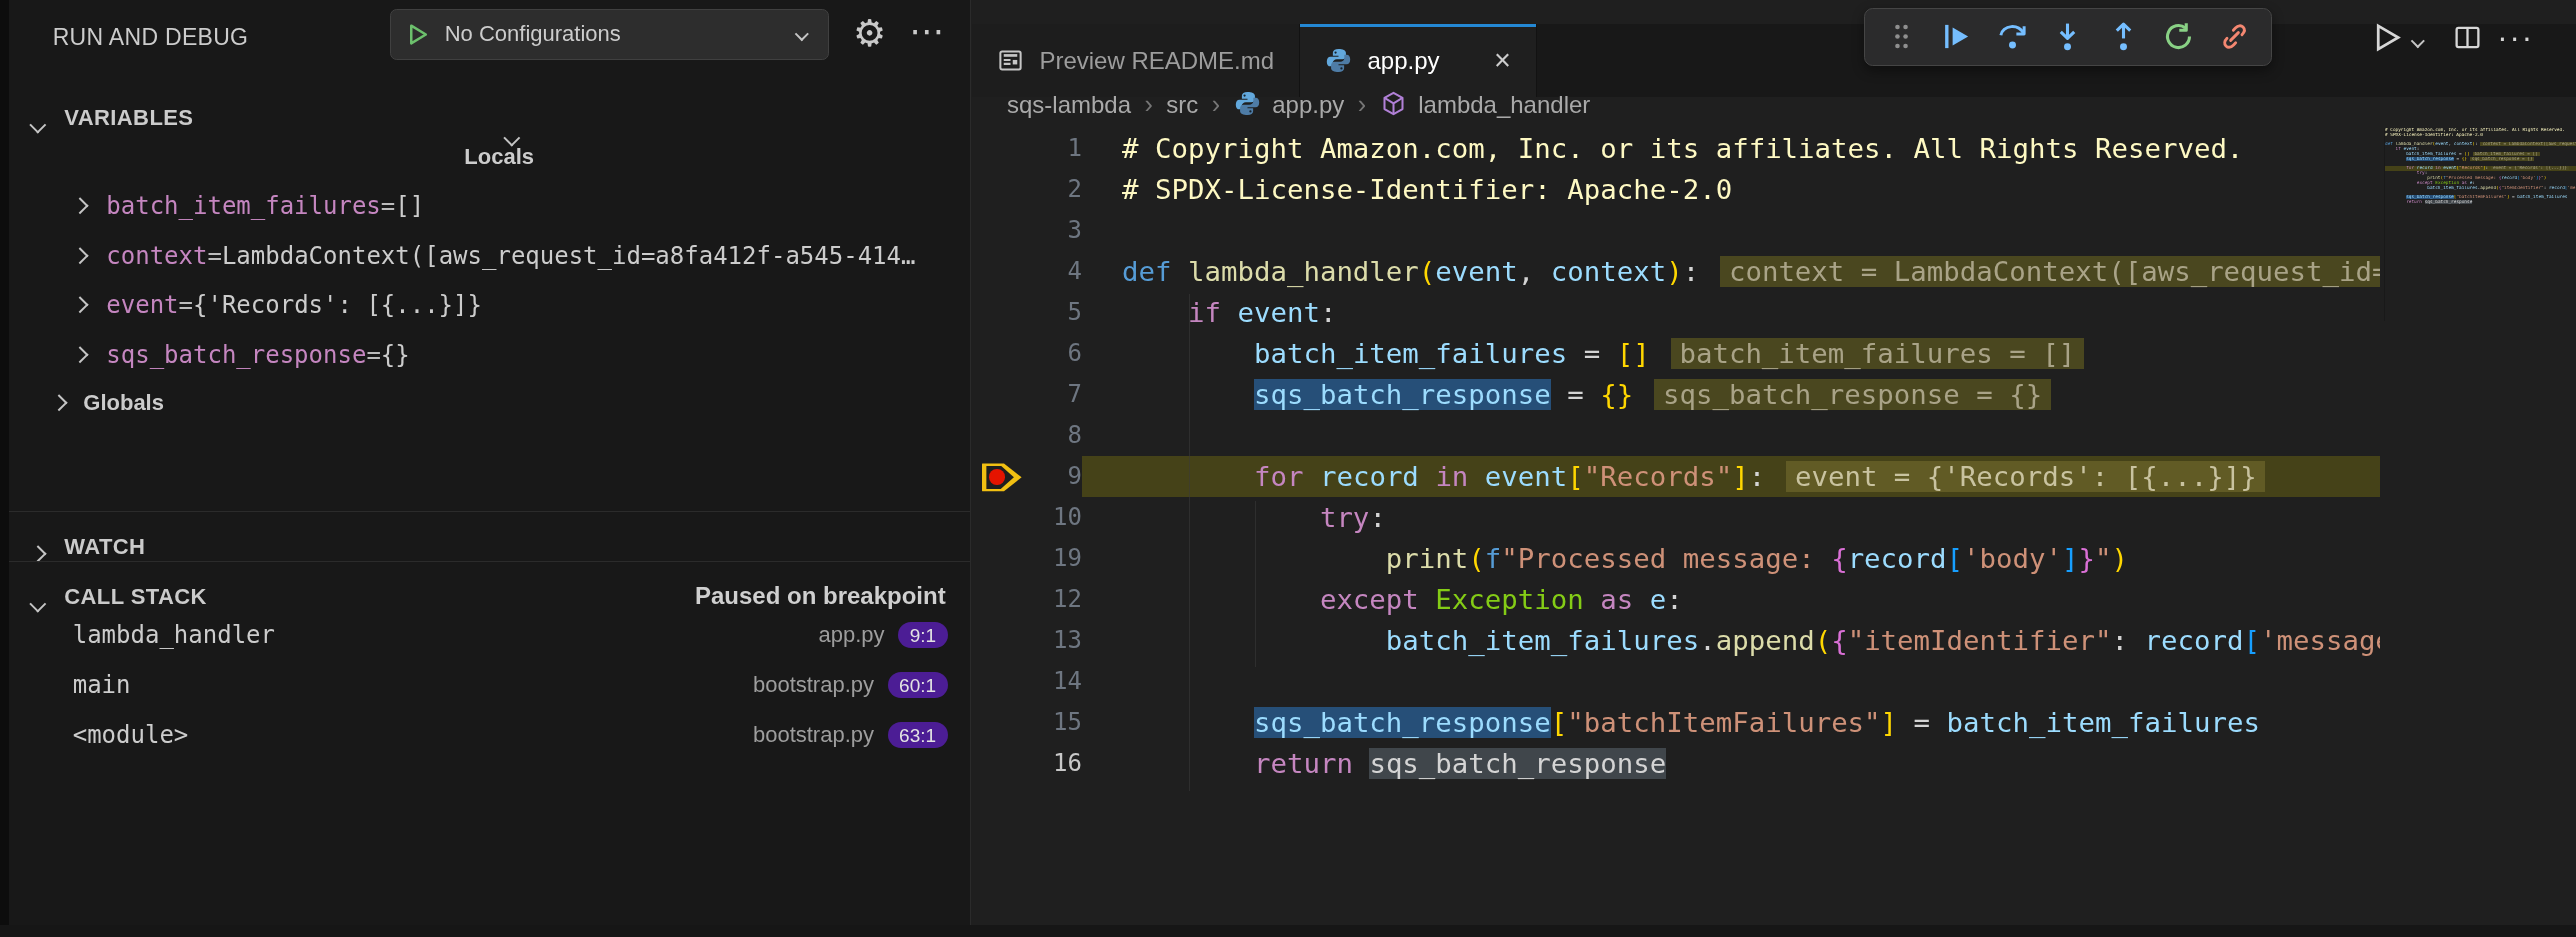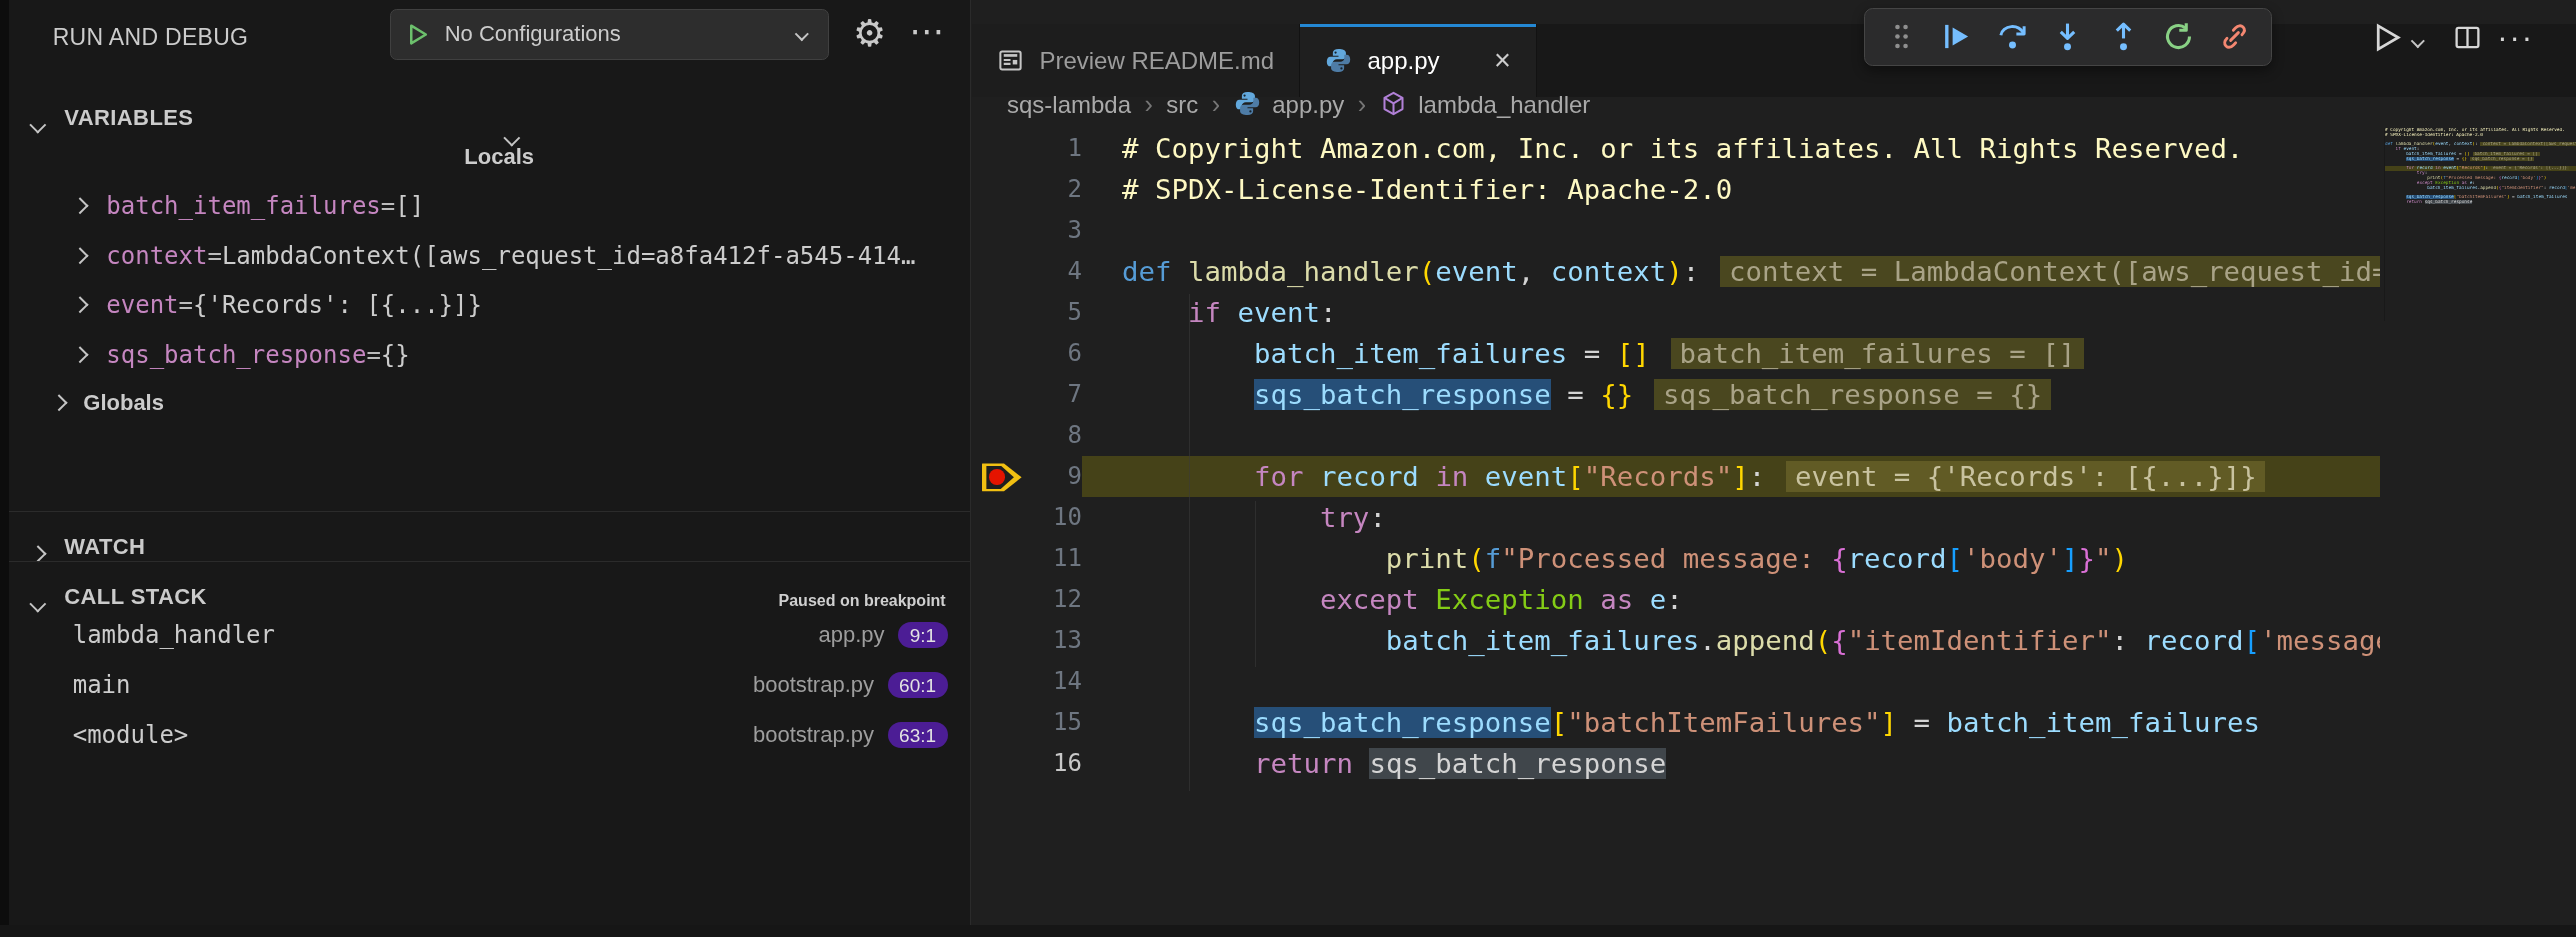--- a/index.html
+++ b/index.html
@@ -25,21 +25,21 @@
 
   .chev { display:inline-block; width:11.6px; height:11.6px; border-right:2.3px solid #c5c5c5;
           border-bottom:2.3px solid #c5c5c5; }
   .chev.down  { transform:rotate(45deg); }
   .chev.right { transform:rotate(-45deg); }
   .chev.sm { width:9.6px; height:9.6px; }
 
   .sec-head { left:0; width:962px; height:48px; display:flex; align-items:flex-end; }
   .sec-head .chev { margin-left:23px; }
   .sec-head .t { margin-left:21px; color:#cbcbcb; font-size:22px; font-weight:bold; letter-spacing:0.4px; }
-  .sec-head .status { margin-left:auto; margin-right:25px; color:#cfcfcf; font-size:16px; font-weight:bold; }
+  .sec-head .status { margin-left:auto; margin-right:25px; color:#cfcfcf; font-size:24px; font-weight:bold; }
 
   .scope-row { left:0; width:962px; height:48px; display:flex; align-items:center; }
   .scope-row .chev { margin-left:44px; }
   .scope-row .t { margin-left:19px; color:#cccccc; font-size:22px; font-weight:bold; }
 
   .var-row { left:0; width:962px; height:50px; display:flex; align-items:center;
              font-family:"DejaVu Sans Mono", monospace; font-size:24px; white-space:nowrap; overflow:hidden;}
   .var-row .chev { margin-left:65px; flex:none; }
   .var-row .nm { margin-left:21px; color:#c586c0; }
   .var-row .eq { color:#bbbbbb; }
@@ -317,21 +317,21 @@
       <div class="cl-num">9</div>
       <div class="cl-content"><span class="tk-txt">        </span><span class="tk-kw">for</span><span class="tk-txt"> </span><span class="tk-var">record</span><span class="tk-txt"> </span><span class="tk-kw">in</span><span class="tk-txt"> </span><span class="tk-var">event</span><span class="tk-b1">[</span><span class="tk-str">"Records"</span><span class="tk-b1">]</span><span class="tk-txt">:</span><span class="hint">event = {'Records': [{...}]}</span></div>
     </div>
     <div class="code-line">
       <div class="cl-margin"></div>
       <div class="cl-num">10</div>
       <div class="cl-content"><span class="tk-txt">            </span><span class="tk-kw">try</span><span class="tk-txt">:</span></div>
     </div>
     <div class="code-line">
       <div class="cl-margin"></div>
-      <div class="cl-num">11</div>
+      <div class="cl-num">19</div>
       <div class="cl-content"><span class="tk-txt">                </span><span class="tk-fn">print</span><span class="tk-b1">(</span><span class="tk-kw2">f</span><span class="tk-str">"Processed message: </span><span class="tk-b2">{</span><span class="tk-var">record</span><span class="tk-b3">[</span><span class="tk-str">'body'</span><span class="tk-b3">]</span><span class="tk-b2">}</span><span class="tk-str">"</span><span class="tk-b1">)</span></div>
     </div>
     <div class="code-line">
       <div class="cl-margin"></div>
       <div class="cl-num">12</div>
       <div class="cl-content"><span class="tk-txt">            </span><span class="tk-kw">except</span><span class="tk-txt"> </span><span class="tk-cls">Exception</span><span class="tk-txt"> </span><span class="tk-kw">as</span><span class="tk-txt"> </span><span class="tk-var">e</span><span class="tk-txt">:</span></div>
     </div>
     <div class="code-line">
       <div class="cl-margin"></div>
       <div class="cl-num">13</div>

